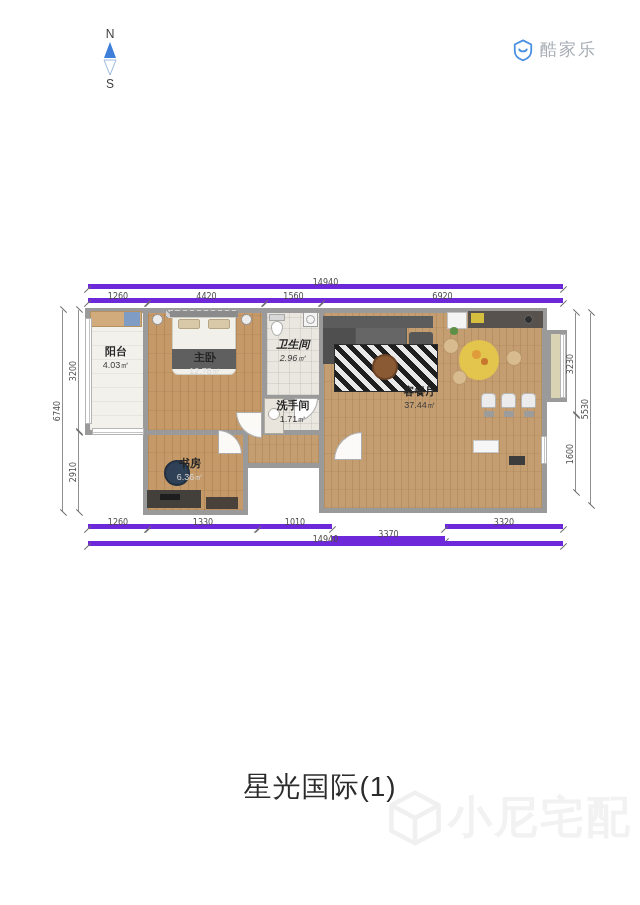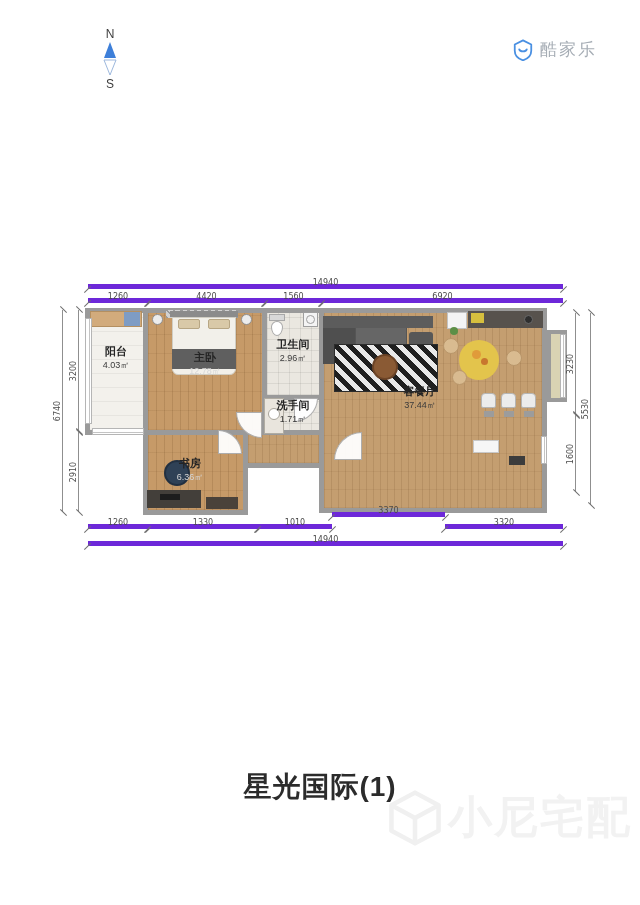--- a/index.html
+++ b/index.html
@@ -49,21 +49,21 @@
   .dimh > span { position:absolute; left:0; right:0; top:-11px; text-align:center;
                  font-size:8px; color:#4a4a4a; font-family:"DejaVu Sans",sans-serif; }
   .dimv { position:absolute; width:0; border-left:1px solid #8f8f8f; }
   .dimv::before, .dimv::after { content:""; position:absolute; left:-4px; height:1px; width:9px; background:#6f6f6f; transform:rotate(45deg); }
   .dimv::before { top:-1px; } .dimv::after { bottom:-1px; }
   .dimv > span { position:absolute; top:50%; left:-6px; transform:translate(-50%,-50%) rotate(-90deg);
                  font-size:8px; color:#4a4a4a; white-space:nowrap; font-family:"DejaVu Sans",sans-serif; }
 
   
   .title { position:absolute; left:0; top:768px; width:640px; text-align:center;
-           font-size:28px; font-weight:bold; color:#2b2b2b; letter-spacing:1px; }
+           font-size:28px; font-weight:normal; color:#2b2b2b; letter-spacing:1px; }
   .area-line { position:absolute; left:0; top:818px; width:640px; text-align:center;
                font-size:15px; font-weight:bold; color:#3d3d3d; }
   .watermark { position:absolute; left:386px; top:788px; display:flex; align-items:center; z-index:1; }
   .watermark .wm-text { font-size:44px; font-weight:bold; color:#f2f2f2; letter-spacing:2px; margin-left:4px; }
 
   .z10 { z-index:10; } .z20 { z-index:20; }
 </style>
 </head>
 <body>
 
@@ -167,21 +167,21 @@
     <div class="door" style="left:334px; top:432px; width:28px; height:28px; border-radius:100% 0 0 0;"></div>
 
     <div class="room-label" style="left:85px; top:345px; width:62px;">
       <span class="rname">阳台</span>
       <span class="rarea">4.03㎡</span>
     </div>
     <div class="room-label" style="left:163px; top:351px; width:84px;">
       <span class="rname">主卧</span>
       <span class="rarea light">12.78㎡</span>
     </div>
-    <div class="room-label" style="left:262px; top:338px; width:62px;">
+    <div class="room-label" style="left:262px; top:338px; width:62px;font-style:italic;">
       <span class="rname">卫生间</span>
       <span class="rarea">2.96㎡</span>
     </div>
     <div class="room-label" style="left:264px; top:399px; width:58px;">
       <span class="rname">洗手间</span>
       <span class="rarea">1.71㎡</span>
     </div>
     <div class="room-label" style="left:375px; top:385px; width:90px;">
       <span class="rname">客餐厅</span>
       <span class="rarea">37.44㎡</span>
@@ -209,21 +209,21 @@
 
     <div class="dimh" style="left:88px;  top:524px; width:60px;">
         <span>1260</span>
       </div>
     <div class="dimh" style="left:148px; top:524px; width:110px;">
         <span>1330</span>
       </div>
     <div class="dimh" style="left:258px; top:524px; width:74px;">
         <span>1010</span>
       </div>
-    <div class="dimh" style="left:332px; top:512px; width:113px;">
+    <div class="dimh" style="left:332px; top:536px; width:113px;">
         <span>3370</span>
       </div>
     <div class="dimh" style="left:445px; top:524px; width:118px;">
         <span>3320</span>
       </div>
     <div class="dimh" style="left:88px; top:541px; width:475px;">
         <span>14940</span>
       </div>
 
     <div class="dimv" style="left:78px; top:310px; height:122px;">

